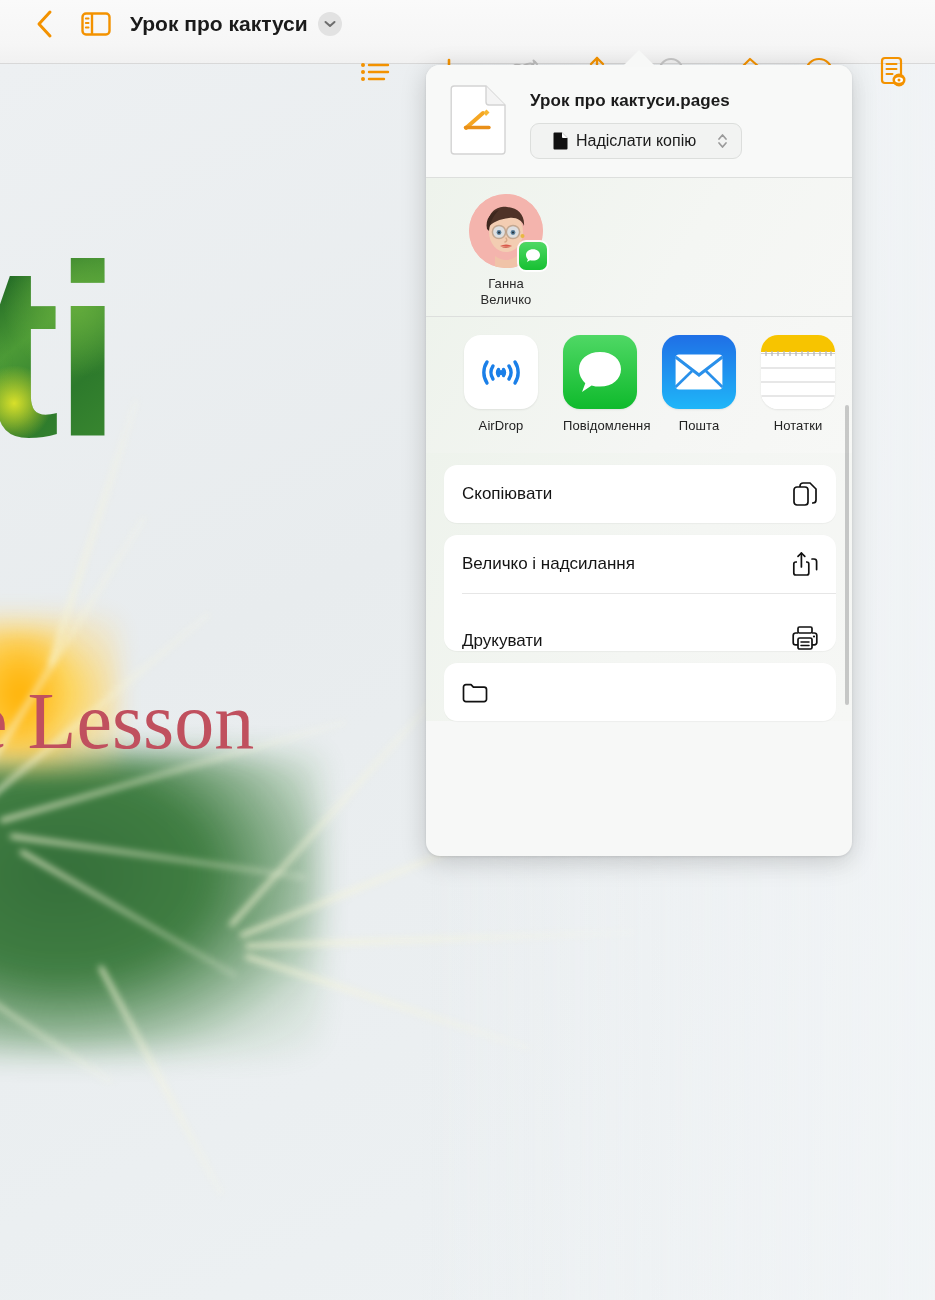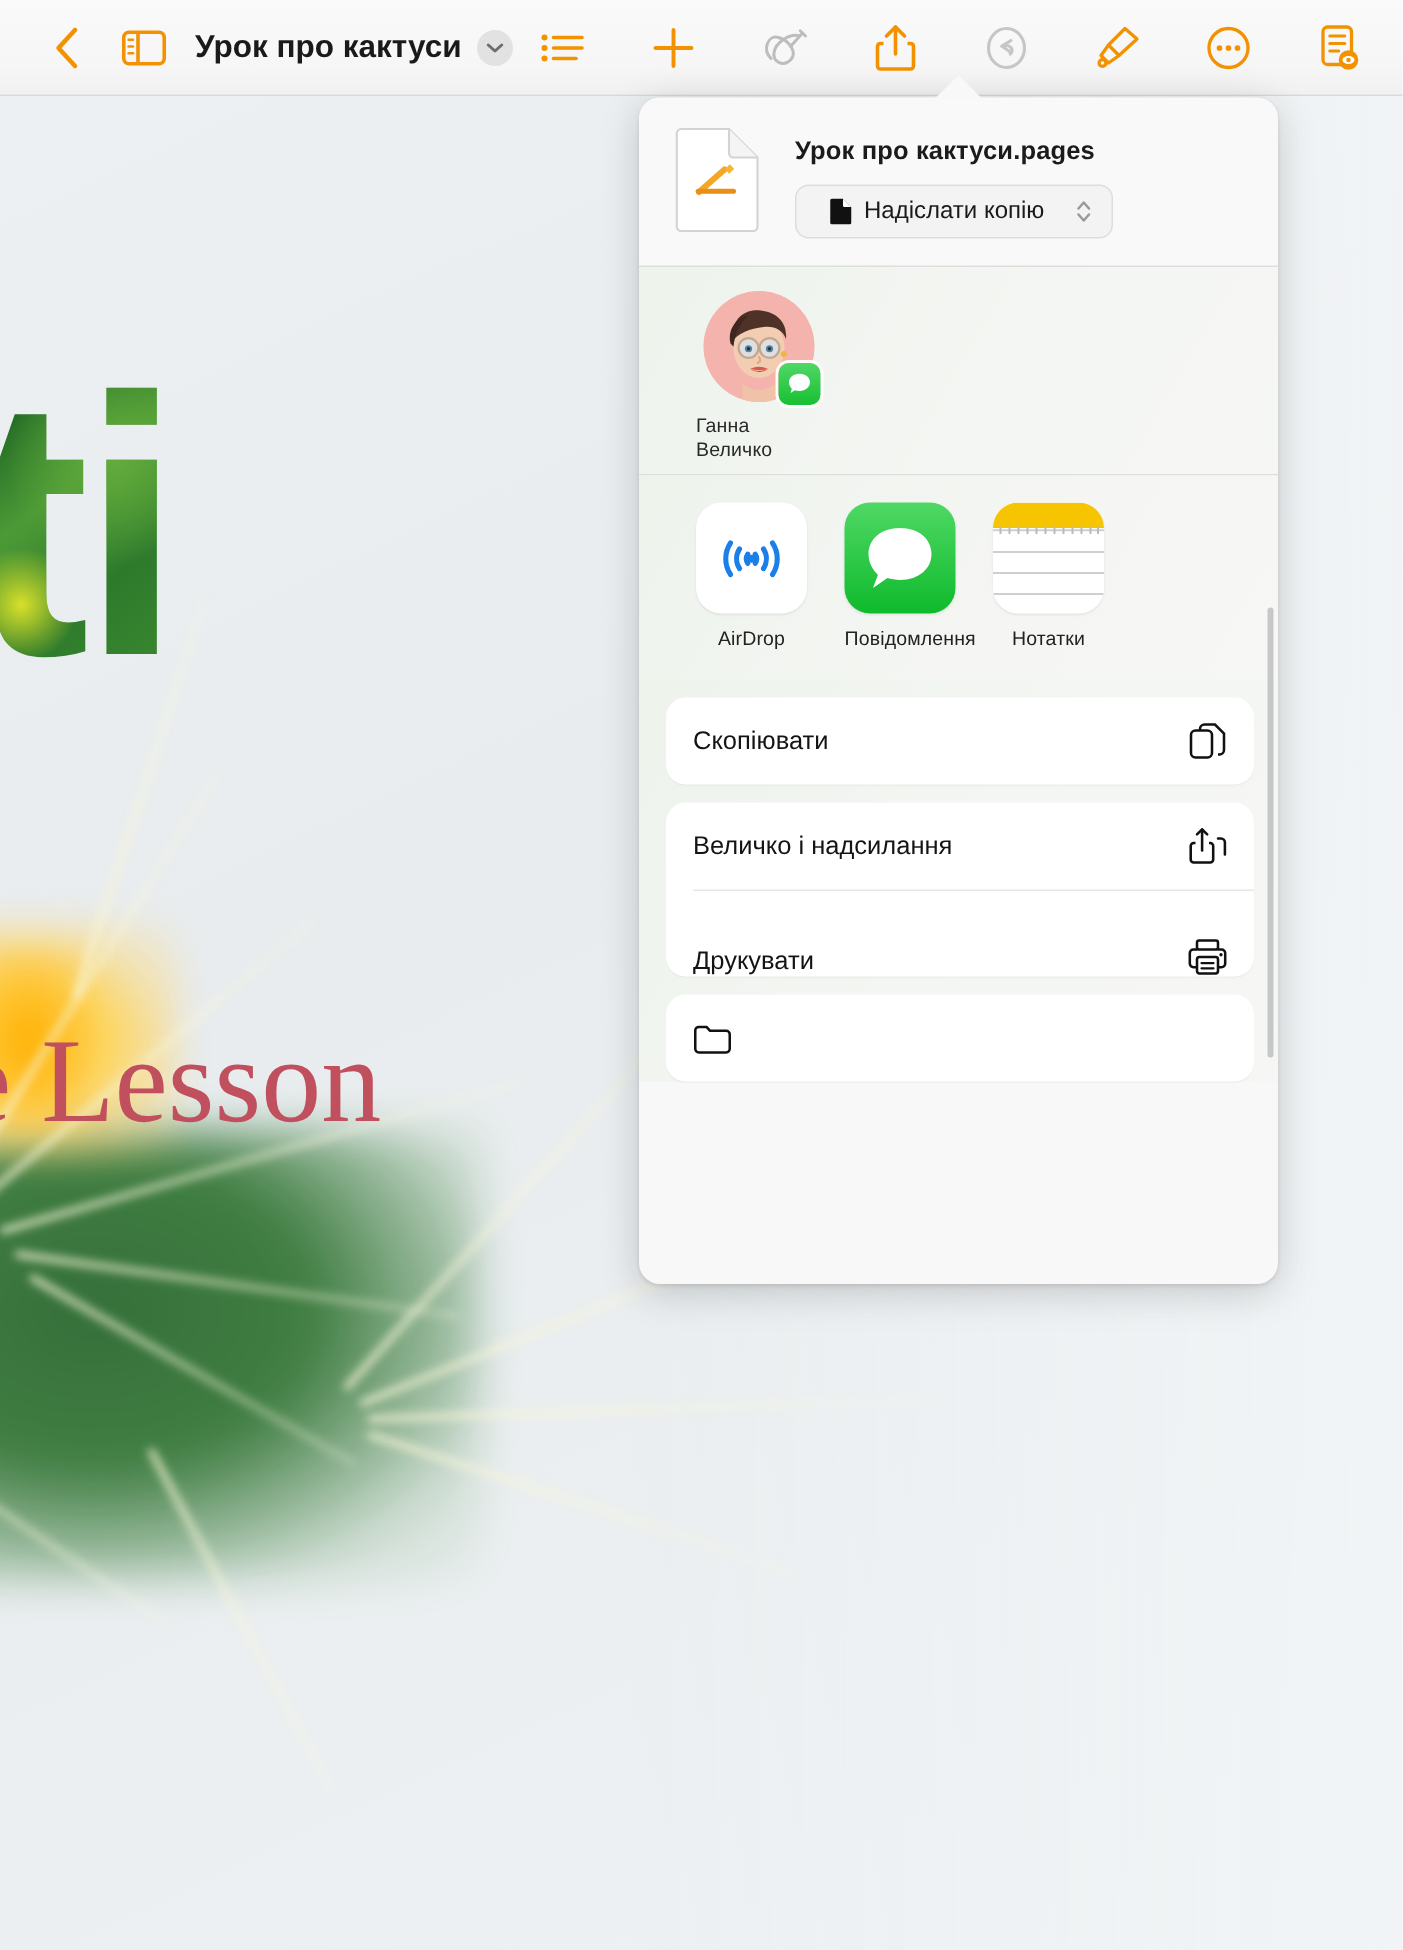--- a/index.html
+++ b/index.html
@@ -72,21 +72,21 @@
     position: absolute; left: -28px; top: 612px;
     font-family: "Liberation Serif", serif;
     font-size: 80px; color: #c0505e; white-space: nowrap; letter-spacing: 0px;
   }
 
   
   .toolbar {
     position: absolute; left: 0; top: 0; width: 935px; height: 64px;
     background: linear-gradient(to bottom, #fafafa 0%, #f6f6f6 70%, #f1f1f1 100%);
     border-bottom: 1px solid #d8d8d8;
-    display: flex; align-items: center;
+    display: flex; align-items: flex-start; flex-direction: column;
   }
   .tb-left { display: flex; align-items: center; gap: 0px; padding-left: 18px; }
   .tb-btn {
     width: 52px; height: 48px; display: flex; align-items: center; justify-content: center;
   }
   .doc-title {
     font-size: 21px; font-weight: 700; color: #1a1a1a; margin-left: 8px; white-space: nowrap;
   }
   .title-chev {
     width: 24px; height: 24px; border-radius: 50%; background: #e2e2e2;
@@ -126,21 +126,21 @@
     min-width: 212px; gap: 8px;
   }
   .copy-select .label { font-size: 16px; color: #1a1a1a; flex: 1; }
 
   .contacts-row {
     height: 139px; padding: 16px 0 0 38px;
     background: linear-gradient(120deg, #eef3ec 0%, #f4f6f3 60%, #f6f7f5 100%);
     border-bottom: 1px solid #dddfdd;
     display: flex; gap: 26px;
   }
-  .contact { width: 84px; text-align: left; }
+  .contact { width: 84px; text-align: center; }
   .avatar-wrap { position: relative; width: 74px; height: 74px; margin: 0 auto; }
   .avatar {
     width: 74px; height: 74px; border-radius: 50%; overflow: hidden;
     background: #f6b9b2; position: relative;
   }
   .badge-app {
     position: absolute; right: -4px; bottom: -2px; width: 28px; height: 28px;
     border-radius: 7px; background: linear-gradient(180deg, #4fd865 0%, #17c032 100%);
     display: flex; align-items: center; justify-content: center;
     box-shadow: 0 0 0 2px rgba(255,255,255,0.9);
@@ -397,20 +397,31 @@
 
       <div class="app">
         <div class="app-icon" style="background:linear-gradient(180deg,#4fd865 0%,#0fba2c 100%);">
           <svg width="58" height="58" viewBox="0 0 58 58">
             <path d="M29 9 C41.7 9 50 16.6 50 26.3 C50 36 41.7 43.6 29 43.6 C26 43.6 23.1 43.2 20.6 42.4 L11 49 L14.3 40.2 C10.5 36.6 8 31.8 8 26.3 C8 16.6 16.3 9 29 9 Z" fill="#ffffff"></path>
           </svg>
         </div>
         <div class="app-label">Повідомлення</div>
       </div>
 
+      <div class="app">
+        <div class="app-icon" style="background:linear-gradient(180deg,#1f6fe6 0%,#1fb6f8 100%);">
+          <svg width="50" height="38" viewBox="0 0 50 38">
+            <rect x="1.6" y="1.6" width="46.8" height="34.8" rx="3.4" fill="#ffffff"></rect>
+            <path d="M1.6 4 L25 22 L48.4 4" fill="none" stroke="#2a90ea" stroke-width="3"></path>
+            <path d="M1.6 34 L18 18" fill="none" stroke="#2a90ea" stroke-width="2.6"></path>
+            <path d="M48.4 34 L32 18" fill="none" stroke="#2a90ea" stroke-width="2.6"></path>
+          </svg>
+        </div>
+        <div class="app-label">Пошта</div>
+      </div>
 
       <div class="app">
         <div class="app-icon" style="background:#ffffff; flex-direction:column; align-items:stretch; justify-content:flex-start;">
           <svg width="74" height="74" viewBox="0 0 74 74">
             <rect x="0" y="0" width="74" height="74" fill="#ffffff"></rect>
             <path d="M0 0 H74 V17 H0 Z" fill="#f7c400"></path>
             <g stroke="#cfcfcf" stroke-width="1.2">
               <line x1="0" y1="18.5" x2="74" y2="18.5"></line>
               <line x1="0" y1="33" x2="74" y2="33"></line>
               <line x1="0" y1="47" x2="74" y2="47"></line>

